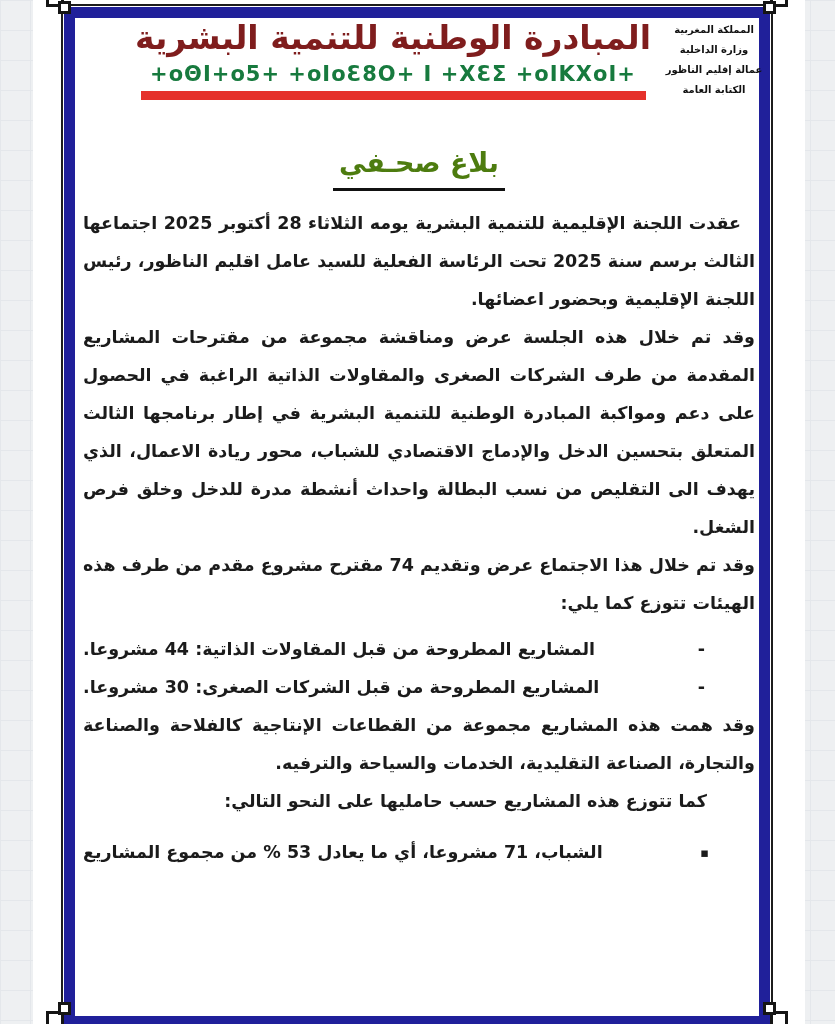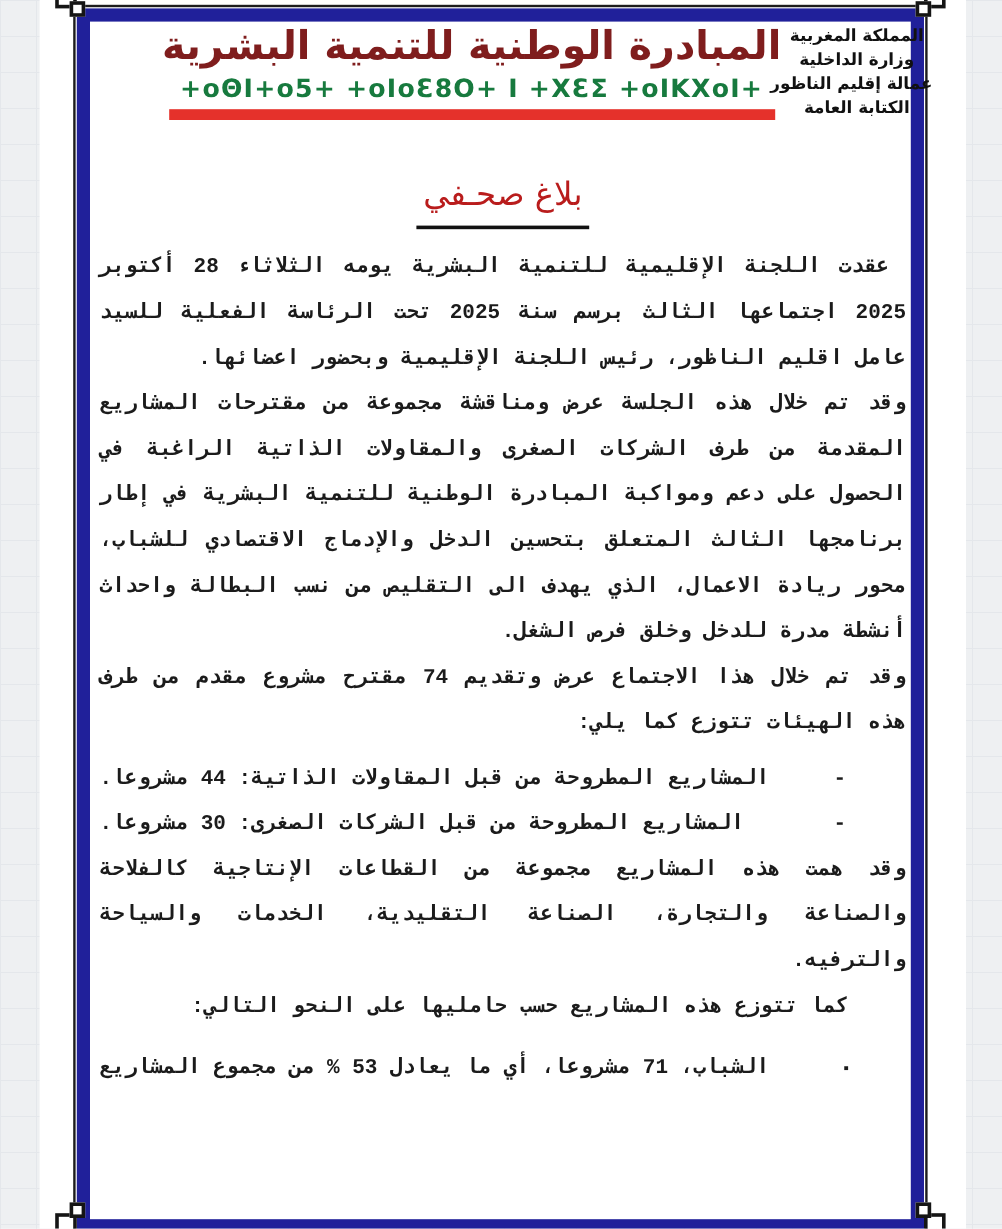--- a/index.html
+++ b/index.html
@@ -66,47 +66,46 @@
     font-size: 21px; line-height: 28px;
     letter-spacing: 1px; white-space: nowrap;
   }
   .logo-redbar {
     width: 505px; height: 9px; margin: 3px auto 0;
     background: #e5312b;
   }
   .ministry {
     position: absolute; left: 618px; top: 20px; width: 126px;
     text-align: center; direction: rtl;
-    font-size: 14px; font-weight: bold; color: #111111;
+    font-size: 10px; font-weight: bold; color: #111111;
     line-height: 20px;
   }
   .ministry div { white-space: nowrap; }
 
   
   .doc-title-wrap {
     position: absolute; top: 146px; left: 0; width: 100%;
     text-align: center;
   }
   .doc-title {
     display: inline-block;
-    font-size: 27px; font-weight: normal; color: #b91c1c;
+    font-size: 27px; font-weight: bold; color: #4d7c0f;
     border-bottom: 3.5px solid #111111;
     padding: 0 6px 8px;
     line-height: 34px;
   }
 
   
   .content {
     position: absolute; top: 204px; left: 50px; width: 672px;
     direction: rtl;
     color: #1b1b1b;
     font-size: 17.5px; font-weight: bold;
     line-height: 38px;
     text-align: justify;
-    font-family: Liberation Mono, monospace;
   }
   .content p { margin: 0; }
   .p1 { margin-top: 12px; text-indent: 14px; }
   .p2 { margin-top: 17px; }
   .p3 { margin-top: 7px; }
   .p4 { margin-top: 20px; }
   .p5 { margin-top: 8px; text-indent: 48px; }
 
   ul.doc-list { list-style: none; margin: 0; padding: 0 48px 0 0; }
   ul.dash-list  { margin-top: 8px; }

